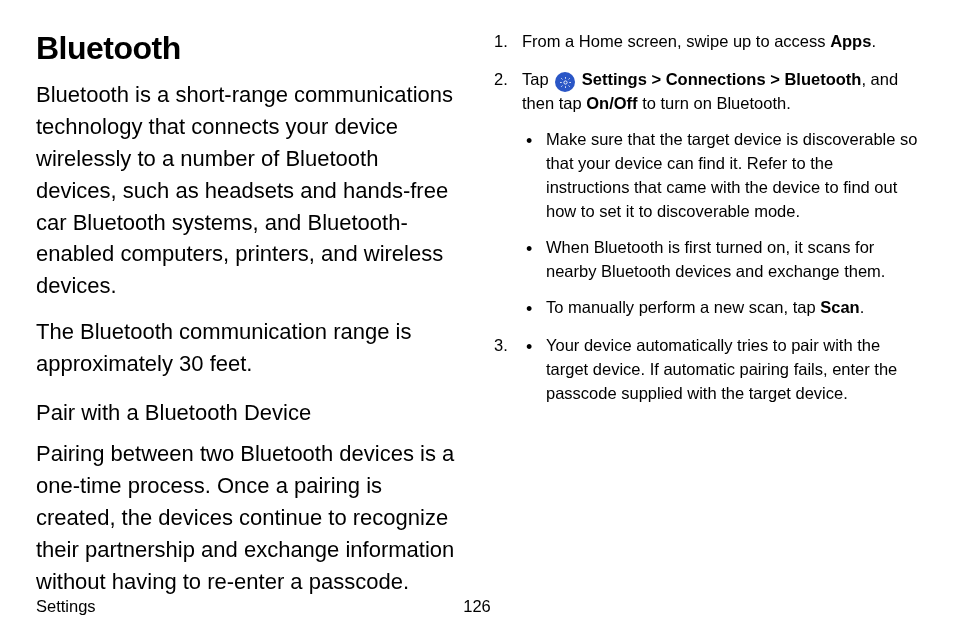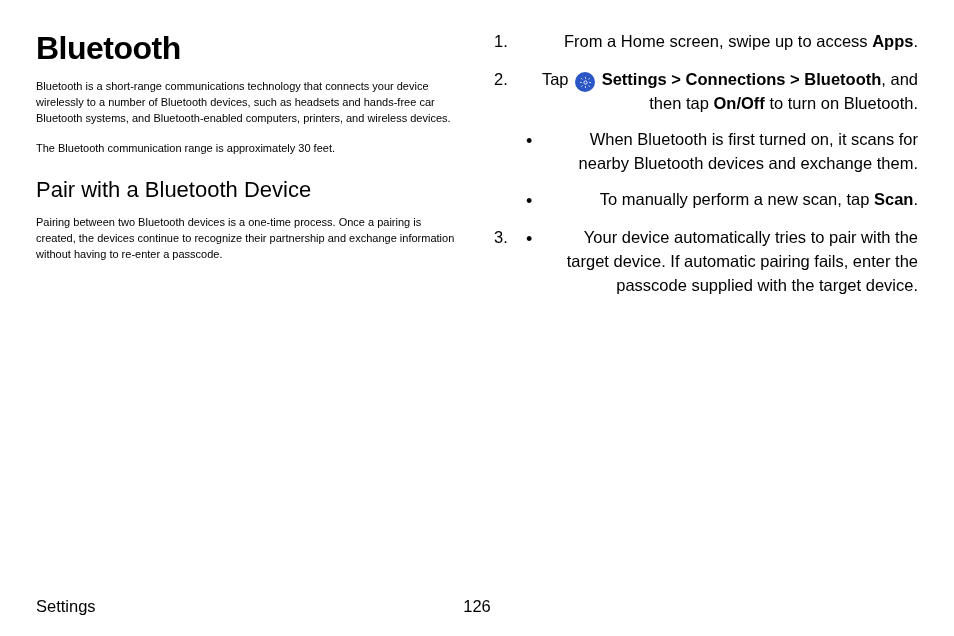--- a/index.html
+++ b/index.html
@@ -21,34 +21,33 @@
     flex: 1;
     min-width: 0;
   }
   h1 {
     font-size: 32px;
     font-weight: 900;
     margin-bottom: 12px;
     letter-spacing: -0.5px;
   }
   p {
-    font-size: 11px;
+    font-size: 22px;
     line-height: 1.45;
     margin-bottom: 14px;
   }
   h2 {
     font-size: 22px;
     font-weight: 400;
     margin-top: 20px;
     margin-bottom: 12px;
   }
   ol {
     list-style: none;
     counter-reset: step;
-    text-align: right;
   }
   ol > li {
     counter-increment: step;
     position: relative;
     padding-left: 28px;
     font-size: 16.5px;
     line-height: 1.45;
     margin-bottom: 14px;
   }
   ol > li::before {
@@ -121,20 +120,21 @@
         <span>From a Home screen, swipe up to access </span><span class="b">Apps</span><span>.</span>
       </li>
       <li>
         <span>Tap </span><span class="icon-settings">
             <svg viewBox="0 0 24 24">
               <circle cx="12" cy="12" r="3"></circle>
               <path d="M12 2v3M12 19v3M4.2 4.2l2.1 2.1M17.7 17.7l2.1 2.1M2 12h3M19 12h3M4.2 19.8l2.1-2.1M17.7 6.3l2.1-2.1"></path>
             </svg>
           </span><span class="b"> Settings</span><span class="b"> &gt; </span><span class="b">Connections</span><span class="b"> &gt; </span><span class="b">Bluetooth</span><span>, and then tap </span><span class="b">On/Off</span><span> to turn on Bluetooth.</span>
         <ul>
+          <li>Make sure that the target device is discoverable so that your device can find it. Refer to the instructions that came with the device to find out how to set it to discoverable mode.</li>
           <li>When Bluetooth is first turned on, it scans for nearby Bluetooth devices and exchange them.</li>
           <li>
             <span>To manually perform a new scan, tap </span><span class="b">Scan</span><span>.</span>
           </li>
         </ul>
       </li>
       <li>
         <ul>
           <li>Your device automatically tries to pair with the target device. If automatic pairing fails, enter the passcode supplied with the target device.</li>
         </ul>

